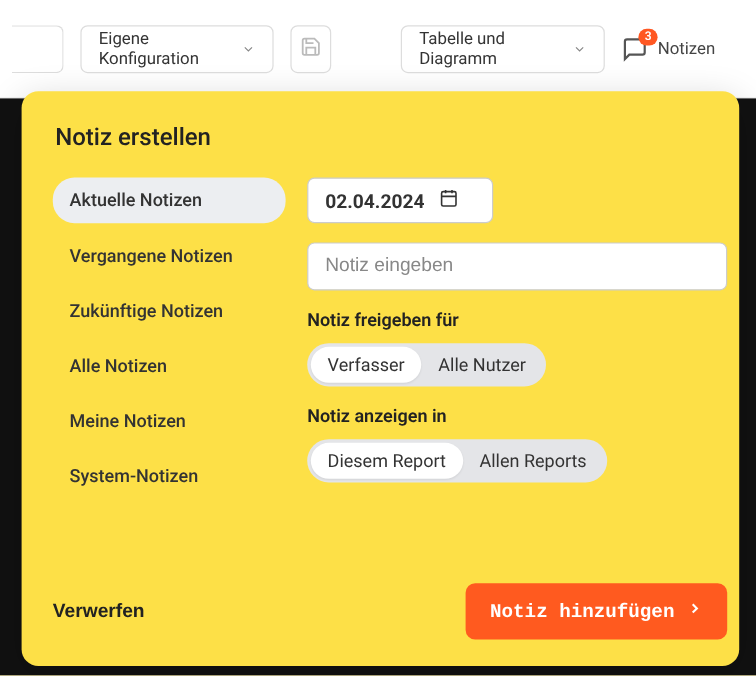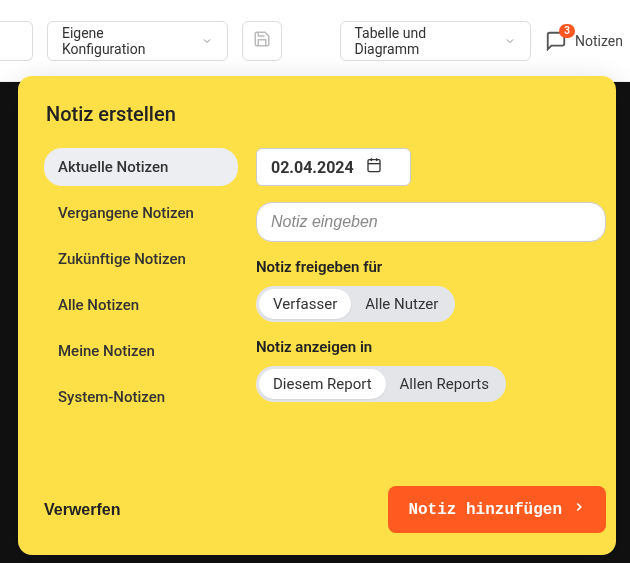--- a/index.html
+++ b/index.html
@@ -9,21 +9,21 @@
     width: 630px;
     height: 563px;
     overflow: hidden;
     position: relative;
   }
 
   
   .toolbar {
     display: flex;
     align-items: center;
-    padding: 24px 1px;
+    padding: 24px 28px;
     gap: 14px;
     background: #fff;
     border-bottom: 1px solid #eee;
     height: 82px;
   }
   .empty-box {
     width: 50px;
     height: 40px;
     border: 1px solid #ddd;
     border-radius: 6px;
@@ -158,27 +158,26 @@
     border-radius: 6px;
     padding: 8px 14px;
     font-size: 16px;
     color: #333;
     width: 155px;
     background: #fff;
     font-weight: bold;
   }
   .text-input {
     border: 1px solid #ccc;
-    border-radius: 16px;
+    border-radius: 6px;
     padding: 10px 14px;
     font-size: 16px;
     color: #888;
     width: 100%;
     background: #fff;
-    font-style: italic;
   }
   .text-input::placeholder { color: #888; }
   .section-label {
     font-size: 15px;
     font-weight: 600;
     color: #222;
   }
   .pill-group {
     display: inline-flex;
     background: #e4e5e8;

